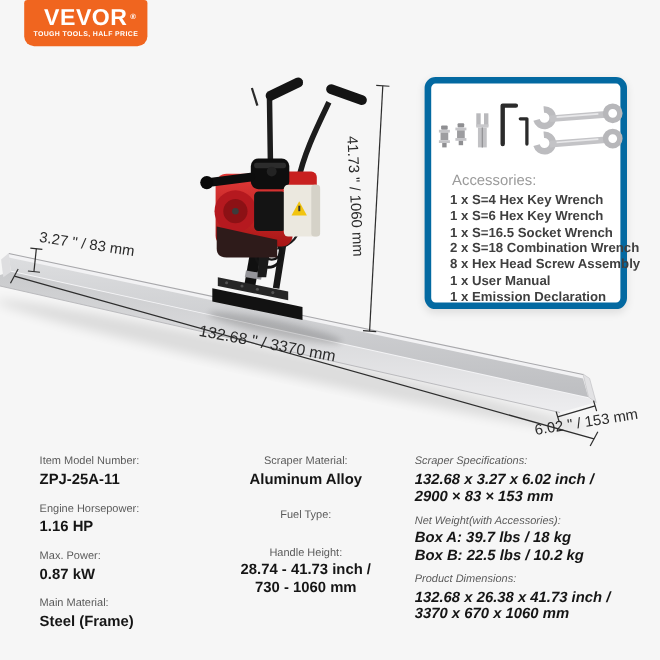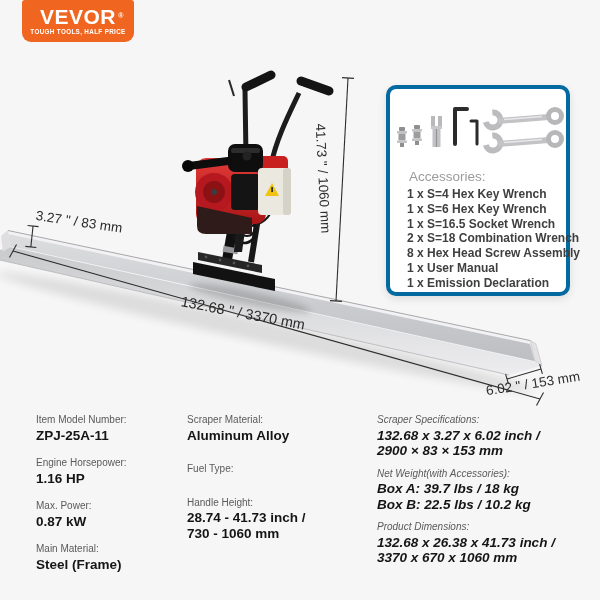--- a/index.html
+++ b/index.html
@@ -14,34 +14,34 @@
   .logo .tagline{font-size:6.3px;font-weight:700;letter-spacing:.35px;margin-top:1px;}
   
   .scene{position:absolute;left:0;top:0;}
   
   .dim-label{position:absolute;color:#2b2b2b;font-size:13.5px;white-space:nowrap;}
   #dim-height{left:265px;top:171px;width:116px;text-align:center;transform:rotate(87deg);}
   #dim-width{left:37px;top:208px;transform-origin:0 0;transform:rotate(8.5deg);}
   #dim-length{left:172px;top:305px;width:142px;text-align:center;font-size:14.5px;transform:rotate(10.8deg);}
   #dim-depth{left:478px;top:376px;width:110px;text-align:center;transform:rotate(-9deg);}
   
-  .acc-card{position:absolute;left:386px;top:85px;width:184px;height:211px;background:#fff;
-            border:4px solid #0369a1;border-radius:10px;box-sizing:border-box;
+  .acc-card{position:absolute;left:386px;top:70px;width:184px;height:211px;background:#fff;
+            border:6px solid #0369a1;border-radius:10px;box-sizing:border-box;
             box-shadow:0 3px 8px rgba(0,0,0,.10);}
   .acc-tools{position:absolute;left:4px;top:14px;}
   .acc-title{position:absolute;left:19px;top:80px;font-size:13.5px;color:#9b9b9b;}
   .acc-list{position:absolute;left:17px;top:98px;margin:0;padding:0;list-style:none;}
   .acc-list li{font-size:12px;font-weight:700;color:#3f3f3f;line-height:14.8px;white-space:nowrap;}
   
   .spec-col{position:absolute;top:412px;}
   #spec-col-1{left:36px;width:150px;}
   #spec-col-2{left:187px;width:182px;}
   #spec-col-3{left:377px;width:218px;font-style:italic;}
   .spec-block{margin-bottom:12px;}
-  #spec-col-2 .spec-block{margin-bottom:18px;}
+  #spec-col-2 .spec-block{margin-bottom:18px;text-align:center;}
   #spec-col-3 .spec-block{margin-bottom:7px;}
   .spec-label{font-size:10px;color:#5a5a5a;line-height:15.5px;}
   .spec-value{font-size:13.5px;font-weight:700;color:#151515;line-height:15.5px;white-space:pre-line;}
 </style>
 </head>
 <body>
 
 <div class="stage">
 
   <svg class="scene" width="600" height="600" viewBox="0 0 600 600">

